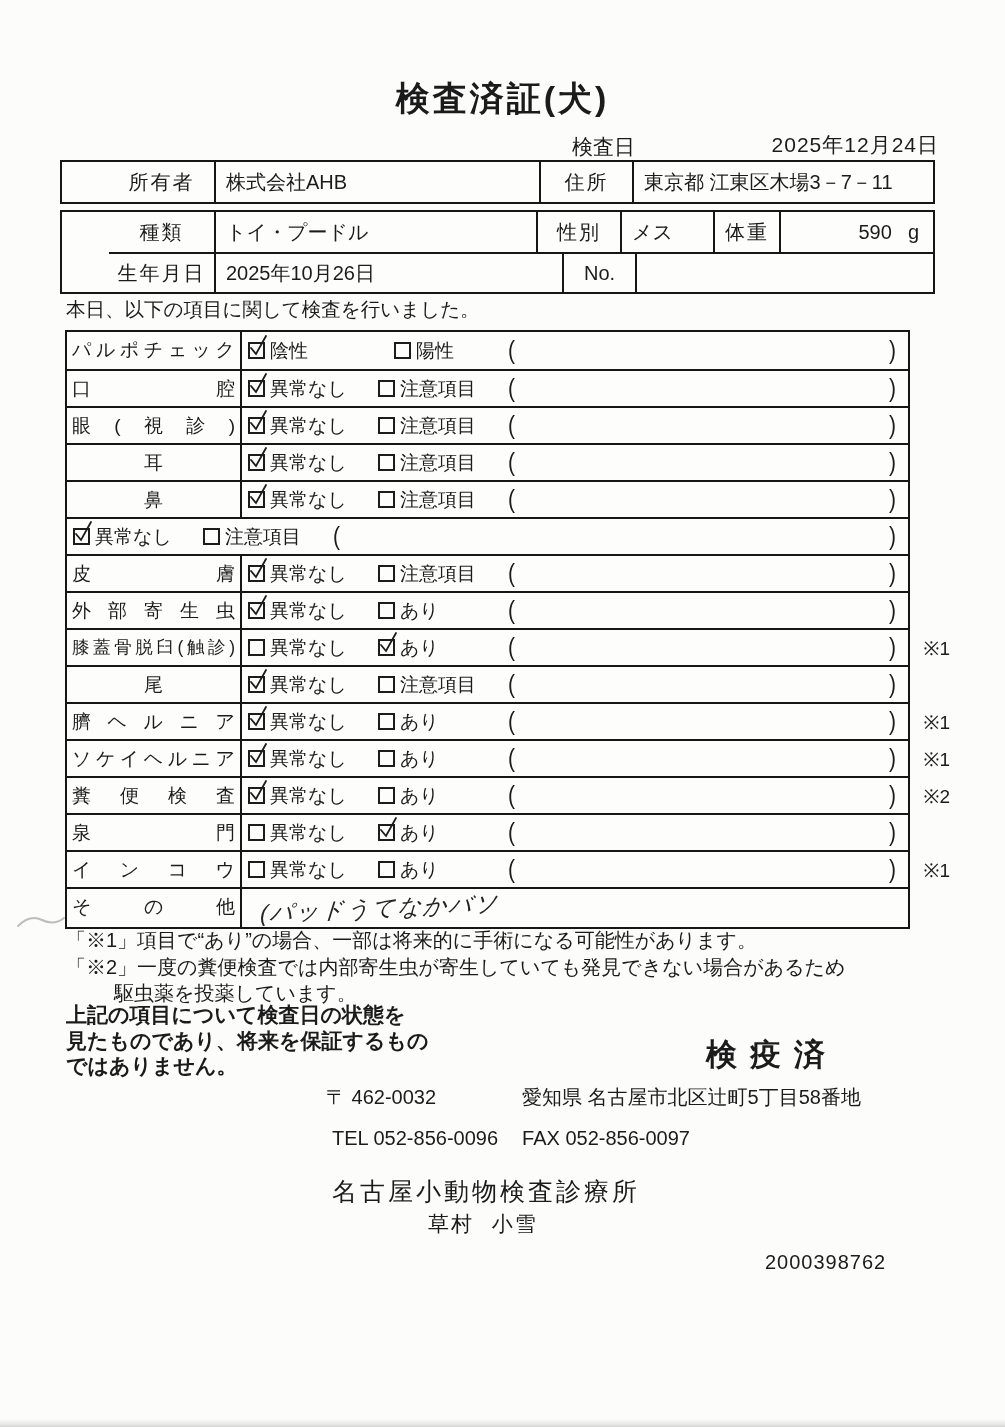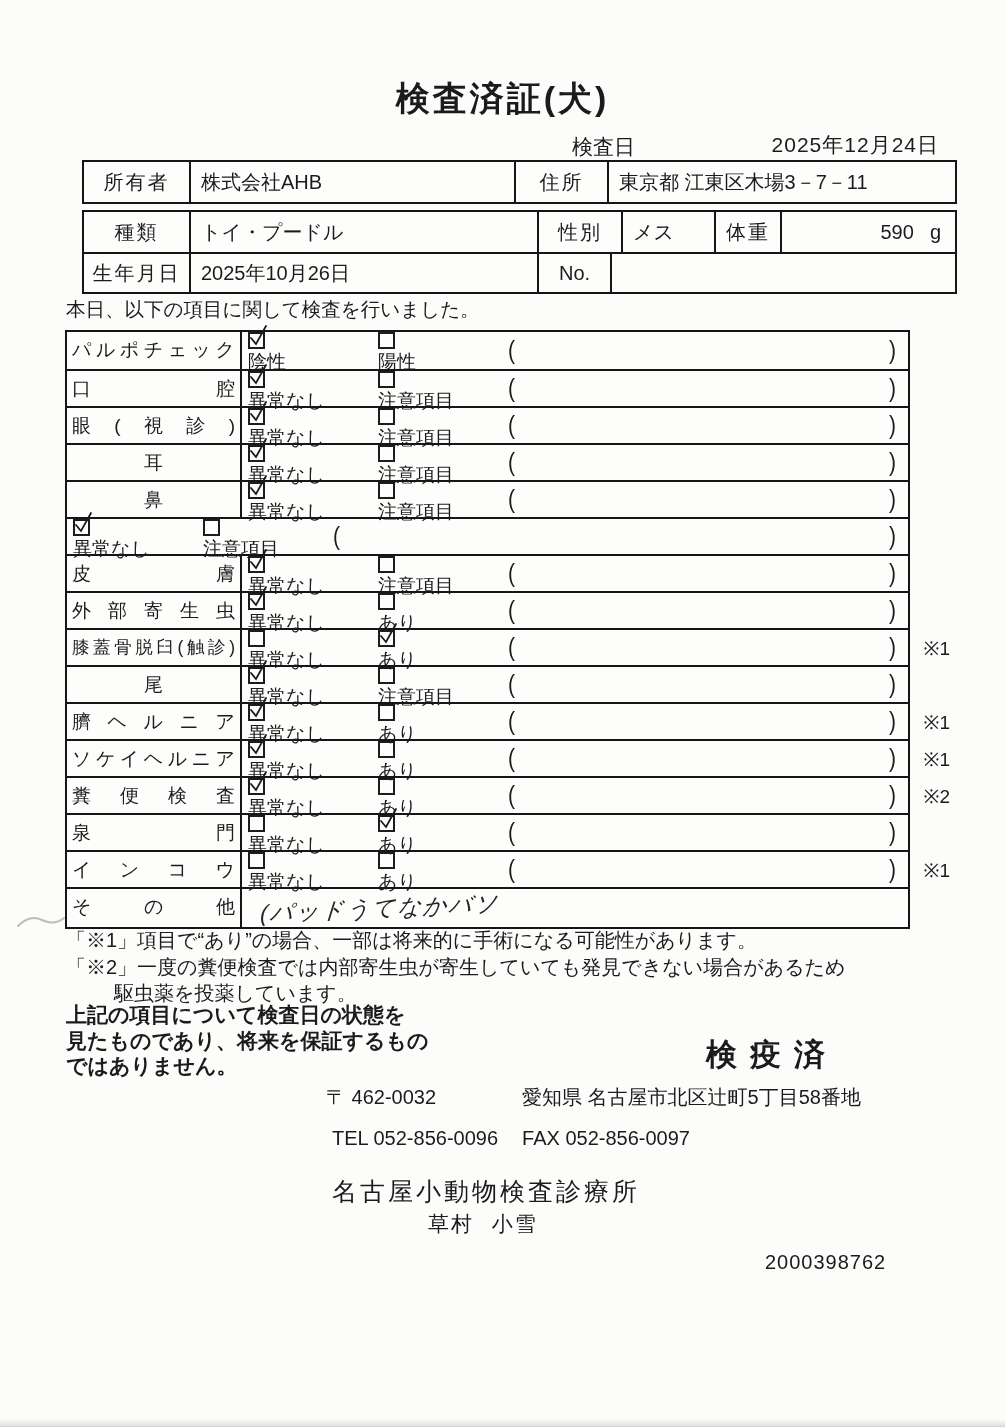--- a/index.html
+++ b/index.html
@@ -6,21 +6,21 @@
   body{background:#e9e9e9;font-family:"Liberation Sans",sans-serif;-webkit-font-smoothing:antialiased;}
   .page{position:relative;width:1005px;height:1427px;margin:0 auto;background:#fcfcfb;color:#1b1b1b;overflow:hidden;}
 
   
   .title{position:absolute;top:76px;left:0;width:100%;text-align:center;
          font-size:34px;font-weight:bold;letter-spacing:3px;}
   .exam-date-label{position:absolute;top:133px;left:572px;font-size:21px;}
   .exam-date-value{position:absolute;top:131px;right:66px;font-size:21px;letter-spacing:1px;}
 
   
-  .info-table{position:absolute;left:82px;width:875px;border:2.5px solid #161616;box-sizing:border-box;background:#fdfdfc;}
+  .info-table{position:absolute;left:60px;width:875px;border:2.5px solid #161616;box-sizing:border-box;background:#fdfdfc;padding-left:47px;}
   .t-owner{top:160px;}
   .t-pet{top:210px;}
   .info-row{display:flex;height:40px;box-sizing:border-box;}
   .info-row + .info-row{border-top:2px solid #161616;}
   .cell{box-sizing:border-box;display:flex;align-items:center;font-size:20px;overflow:hidden;white-space:nowrap;}
   .cell.lab{justify-content:center;letter-spacing:2px;}
   .cell.val{padding-left:10px;}
   .cell.bR{border-right:2px solid #161616;}
   .cell.num{letter-spacing:1px;}
   .cell.weight{justify-content:flex-end;padding-right:14px;gap:16px;}
@@ -32,21 +32,21 @@
   .insp-table{position:absolute;top:330px;left:65px;width:845px;border:2.5px solid #161616;box-sizing:border-box;background:#fdfdfc;}
   .insp-row{position:relative;display:flex;height:37px;box-sizing:border-box;}
   .insp-row + .insp-row{border-top:2px solid #161616;}
   .insp-row:last-child{height:40px;}
   .insp-label{width:175px;box-sizing:border-box;border-right:2px solid #161616;
               padding:0 5px;font-size:19px;line-height:35px;white-space:nowrap;
               text-align:justify;text-align-last:justify;overflow:hidden;}
   .insp-label.center{text-align:center;text-align-last:center;}
   .insp-label.small{font-size:17.5px;}
   .insp-content{position:relative;flex:1;}
-  .opt{position:absolute;top:0;height:100%;display:flex;align-items:flex-start;flex-direction:column;}
+  .opt{position:absolute;top:0;height:100%;display:flex;align-items:center;}
   .cb{position:relative;display:inline-block;width:13px;height:13px;border:2px solid #1c1c1c;margin-right:5px;flex:0 0 auto;}
   .cb svg{position:absolute;left:-3px;top:-12px;}
   .opt-label{font-size:19px;white-space:nowrap;}
   .paren{position:absolute;top:50%;transform:translateY(-54%) scaleY(1.25);font-size:21px;}
   .paren.open{left:266px;}
   .paren.close{right:12px;}
   .insp-note{position:absolute;right:-42px;top:50%;transform:translateY(-50%);font-size:19px;white-space:nowrap;}
   .handwritten{position:absolute;left:18px;top:4px;font-size:23px;font-style:italic;
                transform:rotate(-2.5deg) skewX(-6deg);letter-spacing:2px;color:#242424;white-space:nowrap;}
 
@@ -86,21 +86,21 @@
       <div class="cell lab bR" style="width:107px">所有者</div>
       <div class="cell val bR" style="width:325px">株式会社AHB</div>
       <div class="cell lab bR" style="width:93px">住所</div>
       <div class="cell val" style="flex:1">東京都 江東区木場3－7－11</div>
     </div>
   </div>
 
   <div class="info-table t-pet">
     <div class="info-row">
       <div class="cell lab bR" style="width:107px">種類</div>
-      <div class="cell val bR" style="width:348px">トイ・プードル</div>
+      <div class="cell val bR" style="width:322px">トイ・プードル</div>
       <div class="cell lab bR" style="width:84px">性別</div>
       <div class="cell val bR" style="width:93px">メス</div>
       <div class="cell lab bR" style="width:66px">体重</div>
       <div class="cell weight" style="flex:1">
         <span>590</span>
         <span>g</span>
       </div>
     </div>
     <div class="info-row">
       <div class="cell lab bR" style="width:107px">生年月日</div>
@@ -116,21 +116,21 @@
         <div class="insp-label">パルポチェック</div>
         <div class="insp-content">
           <div class="opt" style="left: 6px;">
             <span class="cb">
               <svg width="24" height="28" viewBox="0 0 24 28">
                 <path d="M4 16 L9 22 L19 4" stroke="#1c1c1c" stroke-width="1.8" fill="none" stroke-linecap="round"></path>
               </svg>
             </span>
             <span class="opt-label">陰性</span>
           </div>
-          <div class="opt" style="left: 136px;">
+          <div class="opt" style="left: 152px;">
             <span class="cb"></span>
             <span class="opt-label">陽性</span>
           </div>
           <span class="paren open">(</span>
           <span class="paren close">)</span>
         </div>
       </div>
       <div class="insp-row">
         <div class="insp-label">口腔</div>
         <div class="insp-content">

